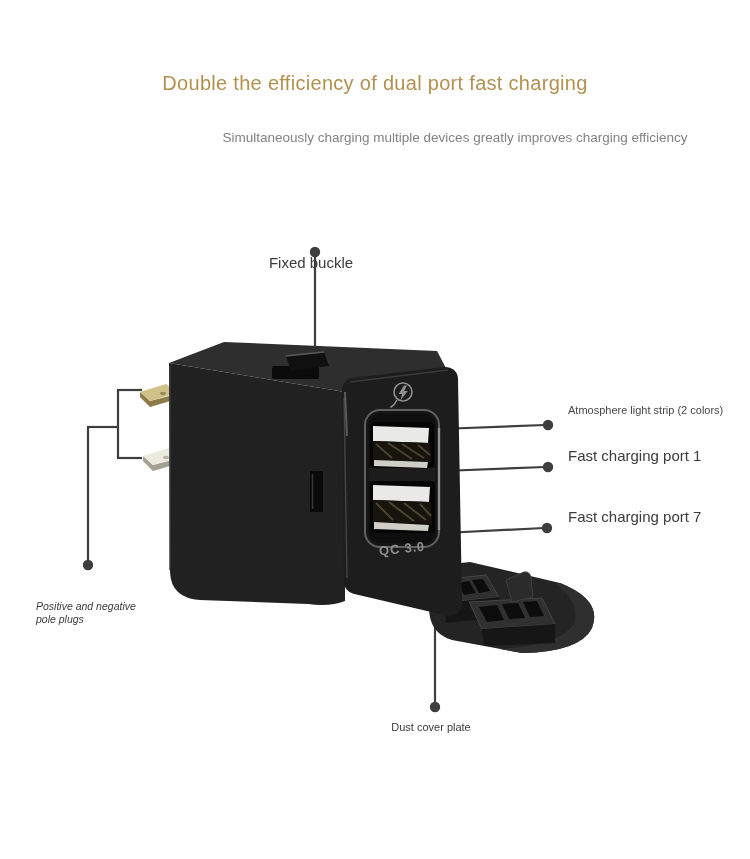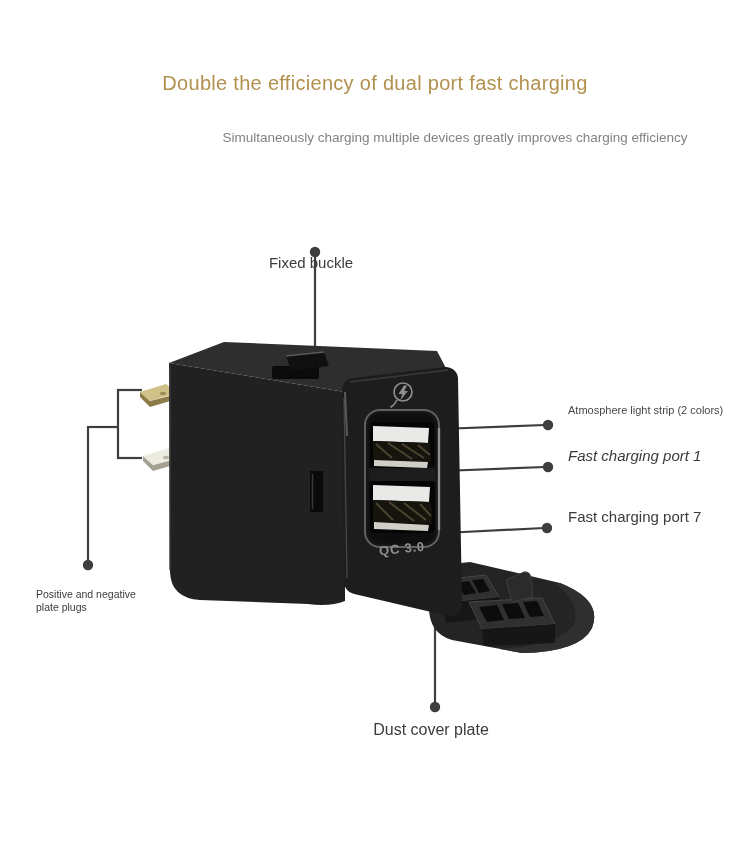--- a/index.html
+++ b/index.html
@@ -26,33 +26,34 @@
     font-size: 13.5px;
     color: #828282;
   }
   .fixed-buckle-lbl {
     left: 311px; top: 214px;
     transform: translateX(-50%);
     font-size: 15px;
     margin-top: 40px;
   }
   .atmo-lbl { left: 568px; top: 404px; font-size: 11px; color: #474747; }
-  .port1-lbl { left: 568px; top: 447px; font-size: 15px; font-style: italic; }
+  .port1-lbl { left: 568px; top: 447px; font-size: 15px; }
   .port2-lbl { left: 568px; top: 508px; font-size: 15px; }
   .plugs-lbl {
-    left: 36px; top: 588px;
+    left: 36px; top: 600px;
     font-size: 10.5px;
     line-height: 12.5px;
     color: #3b3b3b;
     white-space: nowrap;
+    font-style: italic;
   }
   .dust-lbl {
     left: 431px; top: 721px;
     transform: translateX(-50%);
-    font-size: 16px;
+    font-size: 11px;
   }
   .qc-text {
     left: 402px; top: 541px;
     transform: translateX(-50%) rotate(-6deg);
     font-size: 13px;
     font-weight: bold;
     letter-spacing: 0.8px;
     color: #8f8f8f;
   }
 </style>
@@ -185,19 +186,19 @@
   <div class="lbl fixed-buckle-lbl">Fixed buckle</div>
 
   <div class="lbl atmo-lbl">Atmosphere light strip (2 colors)</div>
 
   <div class="lbl port1-lbl">Fast charging port 1</div>
 
   <div class="lbl port2-lbl">Fast charging port 7</div>
 
   <div class="lbl plugs-lbl">
     <div>Positive and negative</div>
-    <div>plate plugs</div>
+    <div>pole plugs</div>
   </div>
 
   <div class="lbl dust-lbl">Dust cover plate</div>
 
   <div class="lbl qc-text">QC 3.0</div>
 </div>
 
 </body></html>

